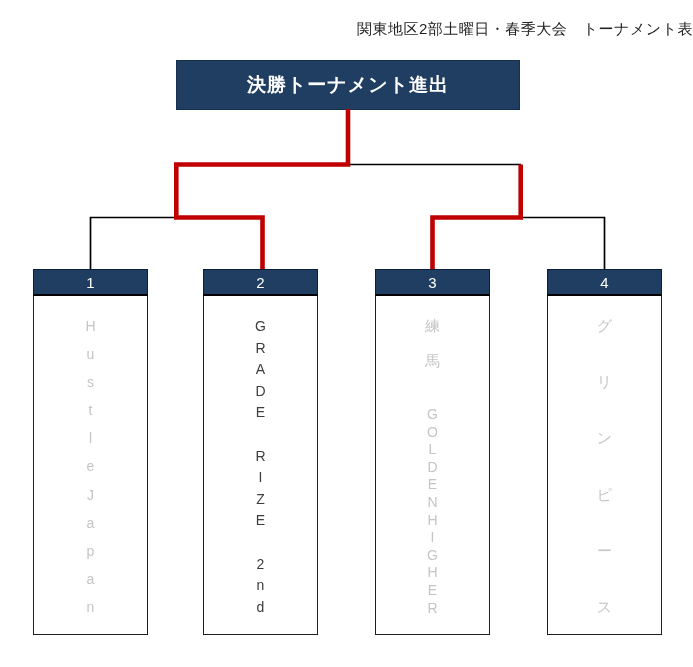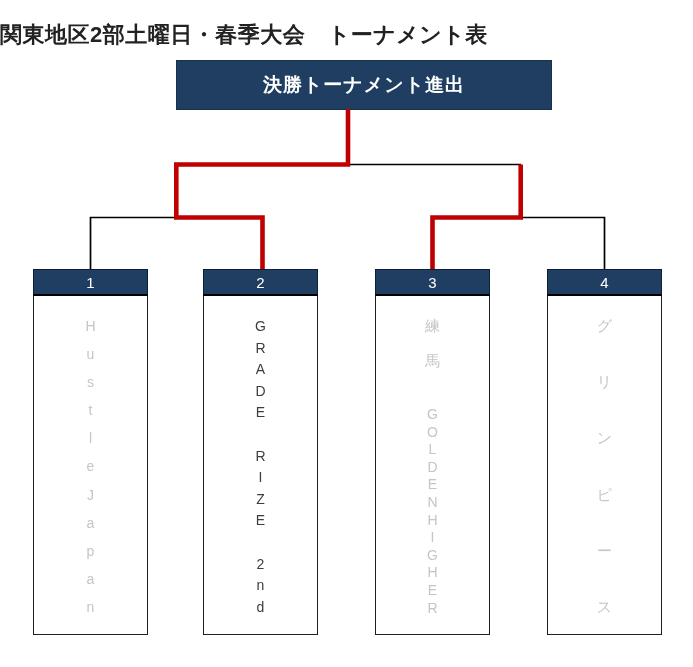--- a/index.html
+++ b/index.html
@@ -1,24 +1,24 @@
 <!DOCTYPE html>
 <html><head>
 <meta charset="utf-8">
 <style>
   html,body{margin:0;padding:0;background:#fff;}
   body{width:693px;height:667px;overflow:hidden;
        font-family:"Liberation Sans","DejaVu Sans",sans-serif;}
   *{box-sizing:border-box;}
   .canvas{position:relative;width:693px;height:667px;background:#fff;}
 
-  .title{position:absolute;top:20px;left:0;width:693px;text-align:left;
-         font-size:22px;color:#222;letter-spacing:0.5px;white-space:pre;font-weight:bold;}
+  .title{position:absolute;top:20px;left:0;width:693px;text-align:right;
+         font-size:15px;color:#222;letter-spacing:0.5px;white-space:pre;}
 
-  .champion-box{position:absolute;left:176px;top:60px;width:376px;height:50px;
+  .champion-box{position:absolute;left:176px;top:60px;width:344px;height:50px;
                 background:#1f3e61;border:1px solid #16304d;
                 display:flex;align-items:center;justify-content:center;}
   .champion-box span{color:#ffffff;font-size:19px;font-weight:bold;letter-spacing:1px;}
 
   svg.lines{position:absolute;left:0;top:0;}
   .ln-black{fill:none;stroke:#000000;stroke-width:1.7;}
   .ln-red{fill:none;stroke:#c00000;stroke-width:4.6;stroke-linejoin:miter;}
 
   .col{position:absolute;top:269px;width:115px;}
   .col1{left:33px;} .col2{left:203px;} .col3{left:375px;} .col4{left:547px;}

